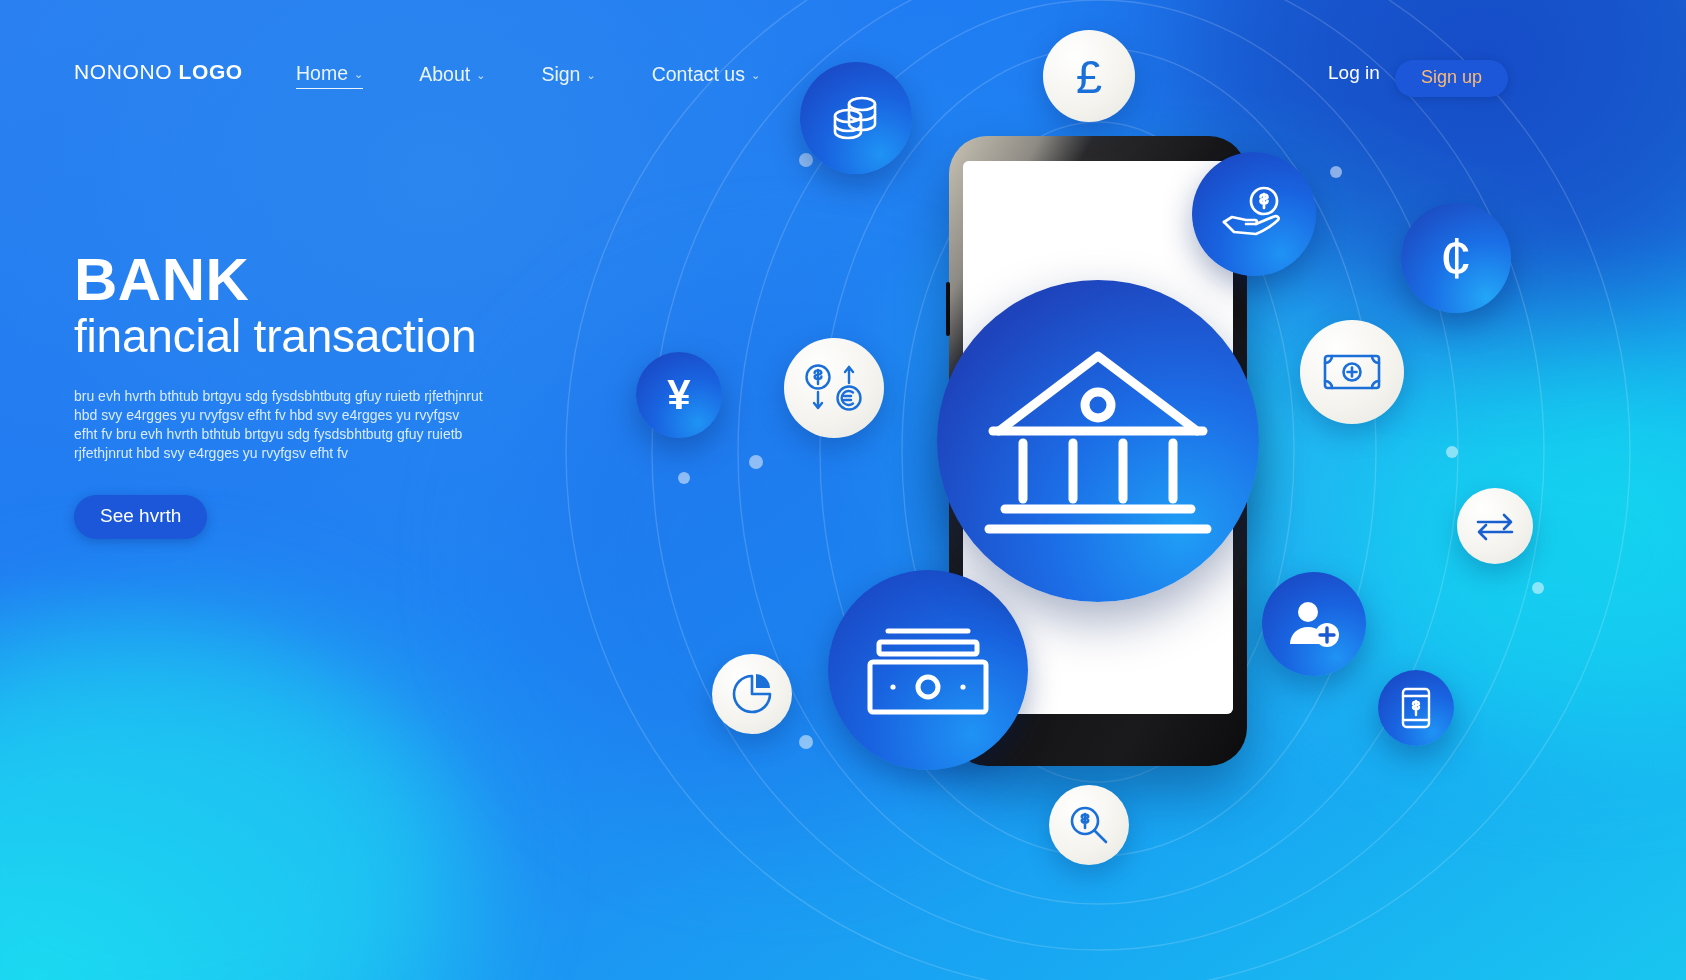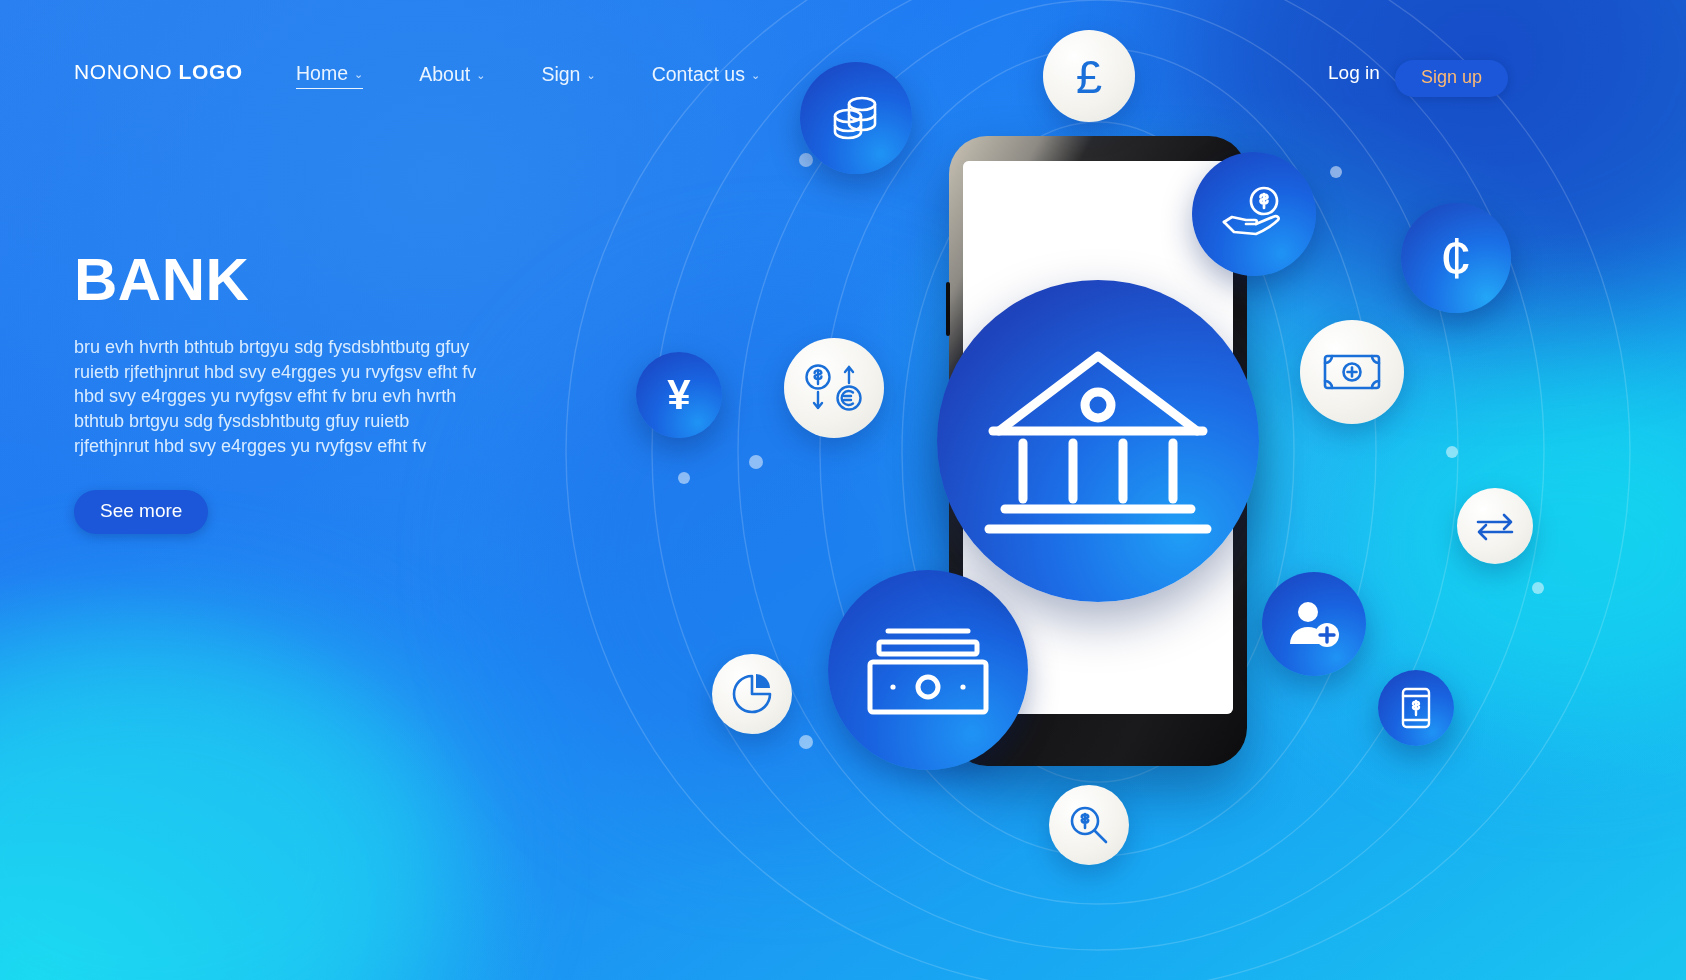--- a/index.html
+++ b/index.html
@@ -62,21 +62,21 @@
   .h-bank{
     color:#fff; font-size:60px; font-weight:700; letter-spacing:.5px;
     line-height:1.0;
     margin-top:28px;
   }
   .h-sub{
     color:#fff; font-size:46px; font-weight:400; line-height:1.08;
     margin-top:2px; letter-spacing:-.2px;
   }
   .h-para{
-    margin-top:25px; color:#d9ecff; font-size:18px; line-height:1.37;
+    margin-top:25px; color:#d9ecff; font-size:14px; line-height:1.37;
     max-width:410px;
   }
   .see-more{
     margin-top:32px; display:inline-block;
     background:#1b57d8; color:#fff; font-size:19px;
     padding:10px 26px 12px; border-radius:22px; border:none; cursor:pointer;
     box-shadow:0 3px 12px rgba(8,40,110,.3);
   }
 
   
@@ -181,22 +181,23 @@
         <span class="caret">⌄</span>
       </div>
     </nav>
 
     <div class="login">Log in</div>
     <button class="signup">Sign up</button>
   </div>
 
   <div class="hero">
     <div class="h-bank">BANK</div>
+    <div class="h-sub">financial transaction</div>
     <p class="h-para">bru evh hvrth bthtub brtgyu sdg fysdsbhtbutg gfuy ruietb rjfethjnrut hbd svy e4rgges yu rvyfgsv efht fv hbd svy e4rgges yu rvyfgsv efht fv bru evh hvrth bthtub brtgyu sdg fysdsbhtbutg gfuy ruietb rjfethjnrut hbd svy e4rgges yu rvyfgsv efht fv</p>
-    <button class="see-more">See more</button>
+    <button class="see-more">See hvrth</button>
   </div>
 
   <div class="phone">
     <div class="phone-btn"></div>
     <div class="phone-screen"></div>
   </div>
 
   <div class="bank-bub">
     <svg width="230" height="205" viewBox="0 0 230 205" fill="none" stroke="#ffffff" stroke-width="9" stroke-linecap="round" stroke-linejoin="round">
       <path d="M16 92 L115 17 L214 92"></path>

